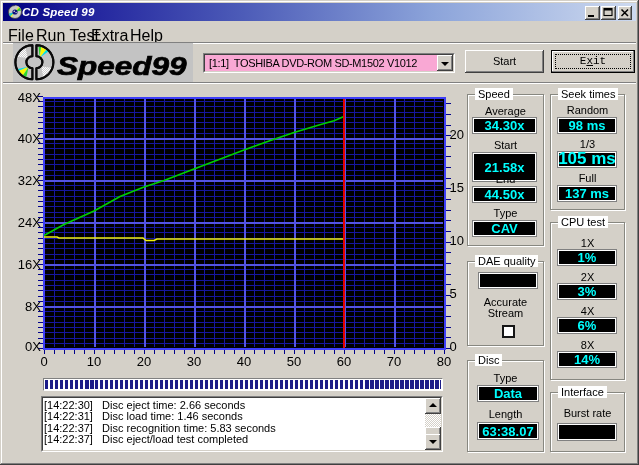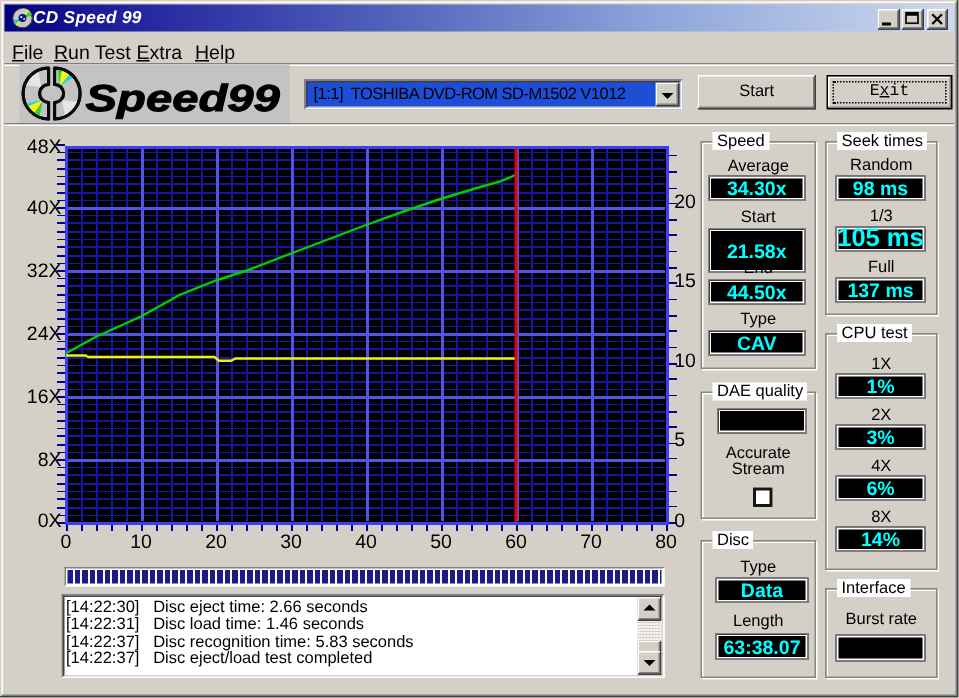--- a/index.html
+++ b/index.html
@@ -3,26 +3,26 @@
 <style>
 * { margin:0; padding:0; box-sizing:border-box; }
 body { width:639px; height:465px; overflow:hidden; font-family:"Liberation Sans",sans-serif; }
 .win { position:relative; width:639px; height:465px; background:#d4d0c8;
   box-shadow: inset -1px -1px 0 #404040, inset 1px 1px 0 #d4d0c8, inset -2px -2px 0 #808080, inset 2px 2px 0 #fff; }
 .tbar { position:absolute; left:3px; top:3px; width:633px; height:18px;
   background:linear-gradient(90deg,#00007e 0%,#1c1c9a 10%,#4d5cb8 38%,#8ca4da 68%,#cdd9ef 100%); }
 .ttext { position:absolute; left:19px; top:3px; color:#fff; font-weight:bold; font-size:11.5px; letter-spacing:0.2px;font-style:italic; }
 .cbtn { position:absolute; top:3px; height:14px; background:#d4d0c8;
   box-shadow: inset -1px -1px 0 #404040, inset 1px 1px 0 #fff, inset -2px -2px 0 #808080, inset 2px 2px 0 #d4d0c8; }
-.menu { position:absolute; left:3px; top:22px; width:633px; height:19px; font-size:13px;text-align:center; }
+.menu { position:absolute; left:3px; top:22px; width:633px; height:19px; font-size:16px;text-align:center; }
 .menu span { position:absolute; top:5px; }
 .sep { position:absolute; left:3px; width:633px; height:2px; border-top:1px solid #808080; border-bottom:1px solid #fff; }
 .logo { position:absolute; left:13px; top:43px; width:180px; height:39px; background:#c3c3c3; }
 .logotext { position:absolute; left:44px; top:10.5px; font-size:25px; font-weight:bold; font-style:italic; line-height:25px; transform:scaleX(1.26); transform-origin:left; white-space:nowrap; -webkit-text-stroke:0.7px #000; }
-.combo { position:absolute; left:203px; top:53px; width:252px; height:20px; background:#1d4ed8;
+.combo { position:absolute; left:203px; top:53px; width:252px; height:20px; background:#f9a8d4;
   border-top:1px solid #808080; border-left:1px solid #808080; border-bottom:1px solid #fff; border-right:1px solid #fff; }
 .combo .inner { position:absolute; inset:0; border-top:1px solid #404040; border-left:1px solid #404040; border-bottom:1px solid #d4d0c8; border-right:1px solid #d4d0c8; }
 .combo .txt { position:absolute; left:5px; top:3px; font-size:11px; letter-spacing:-0.35px; white-space:pre; }
 .combo .drop { position:absolute; right:1px; top:1px; width:16px; height:16px; background:#d4d0c8;
   box-shadow: inset -1px -1px 0 #404040, inset 1px 1px 0 #fff, inset -2px -2px 0 #808080, inset 2px 2px 0 #d4d0c8; }
 .btn { position:absolute; background:#d4d0c8; font-size:11px; text-align:center;
   box-shadow: inset -1px -1px 0 #404040, inset 1px 1px 0 #fff, inset -2px -2px 0 #808080, inset 2px 2px 0 #d4d0c8; }
 .btn.def { border:1px solid #000; box-shadow: inset -1px -1px 0 #808080, inset 1px 1px 0 #fff; font-family: Liberation Mono, monospace; }
 .btn.def .focus { position:absolute; left:3px; top:3px; right:3px; bottom:3px; border:1px dotted #000; }
 .chart { position:absolute; left:0; top:0; }

